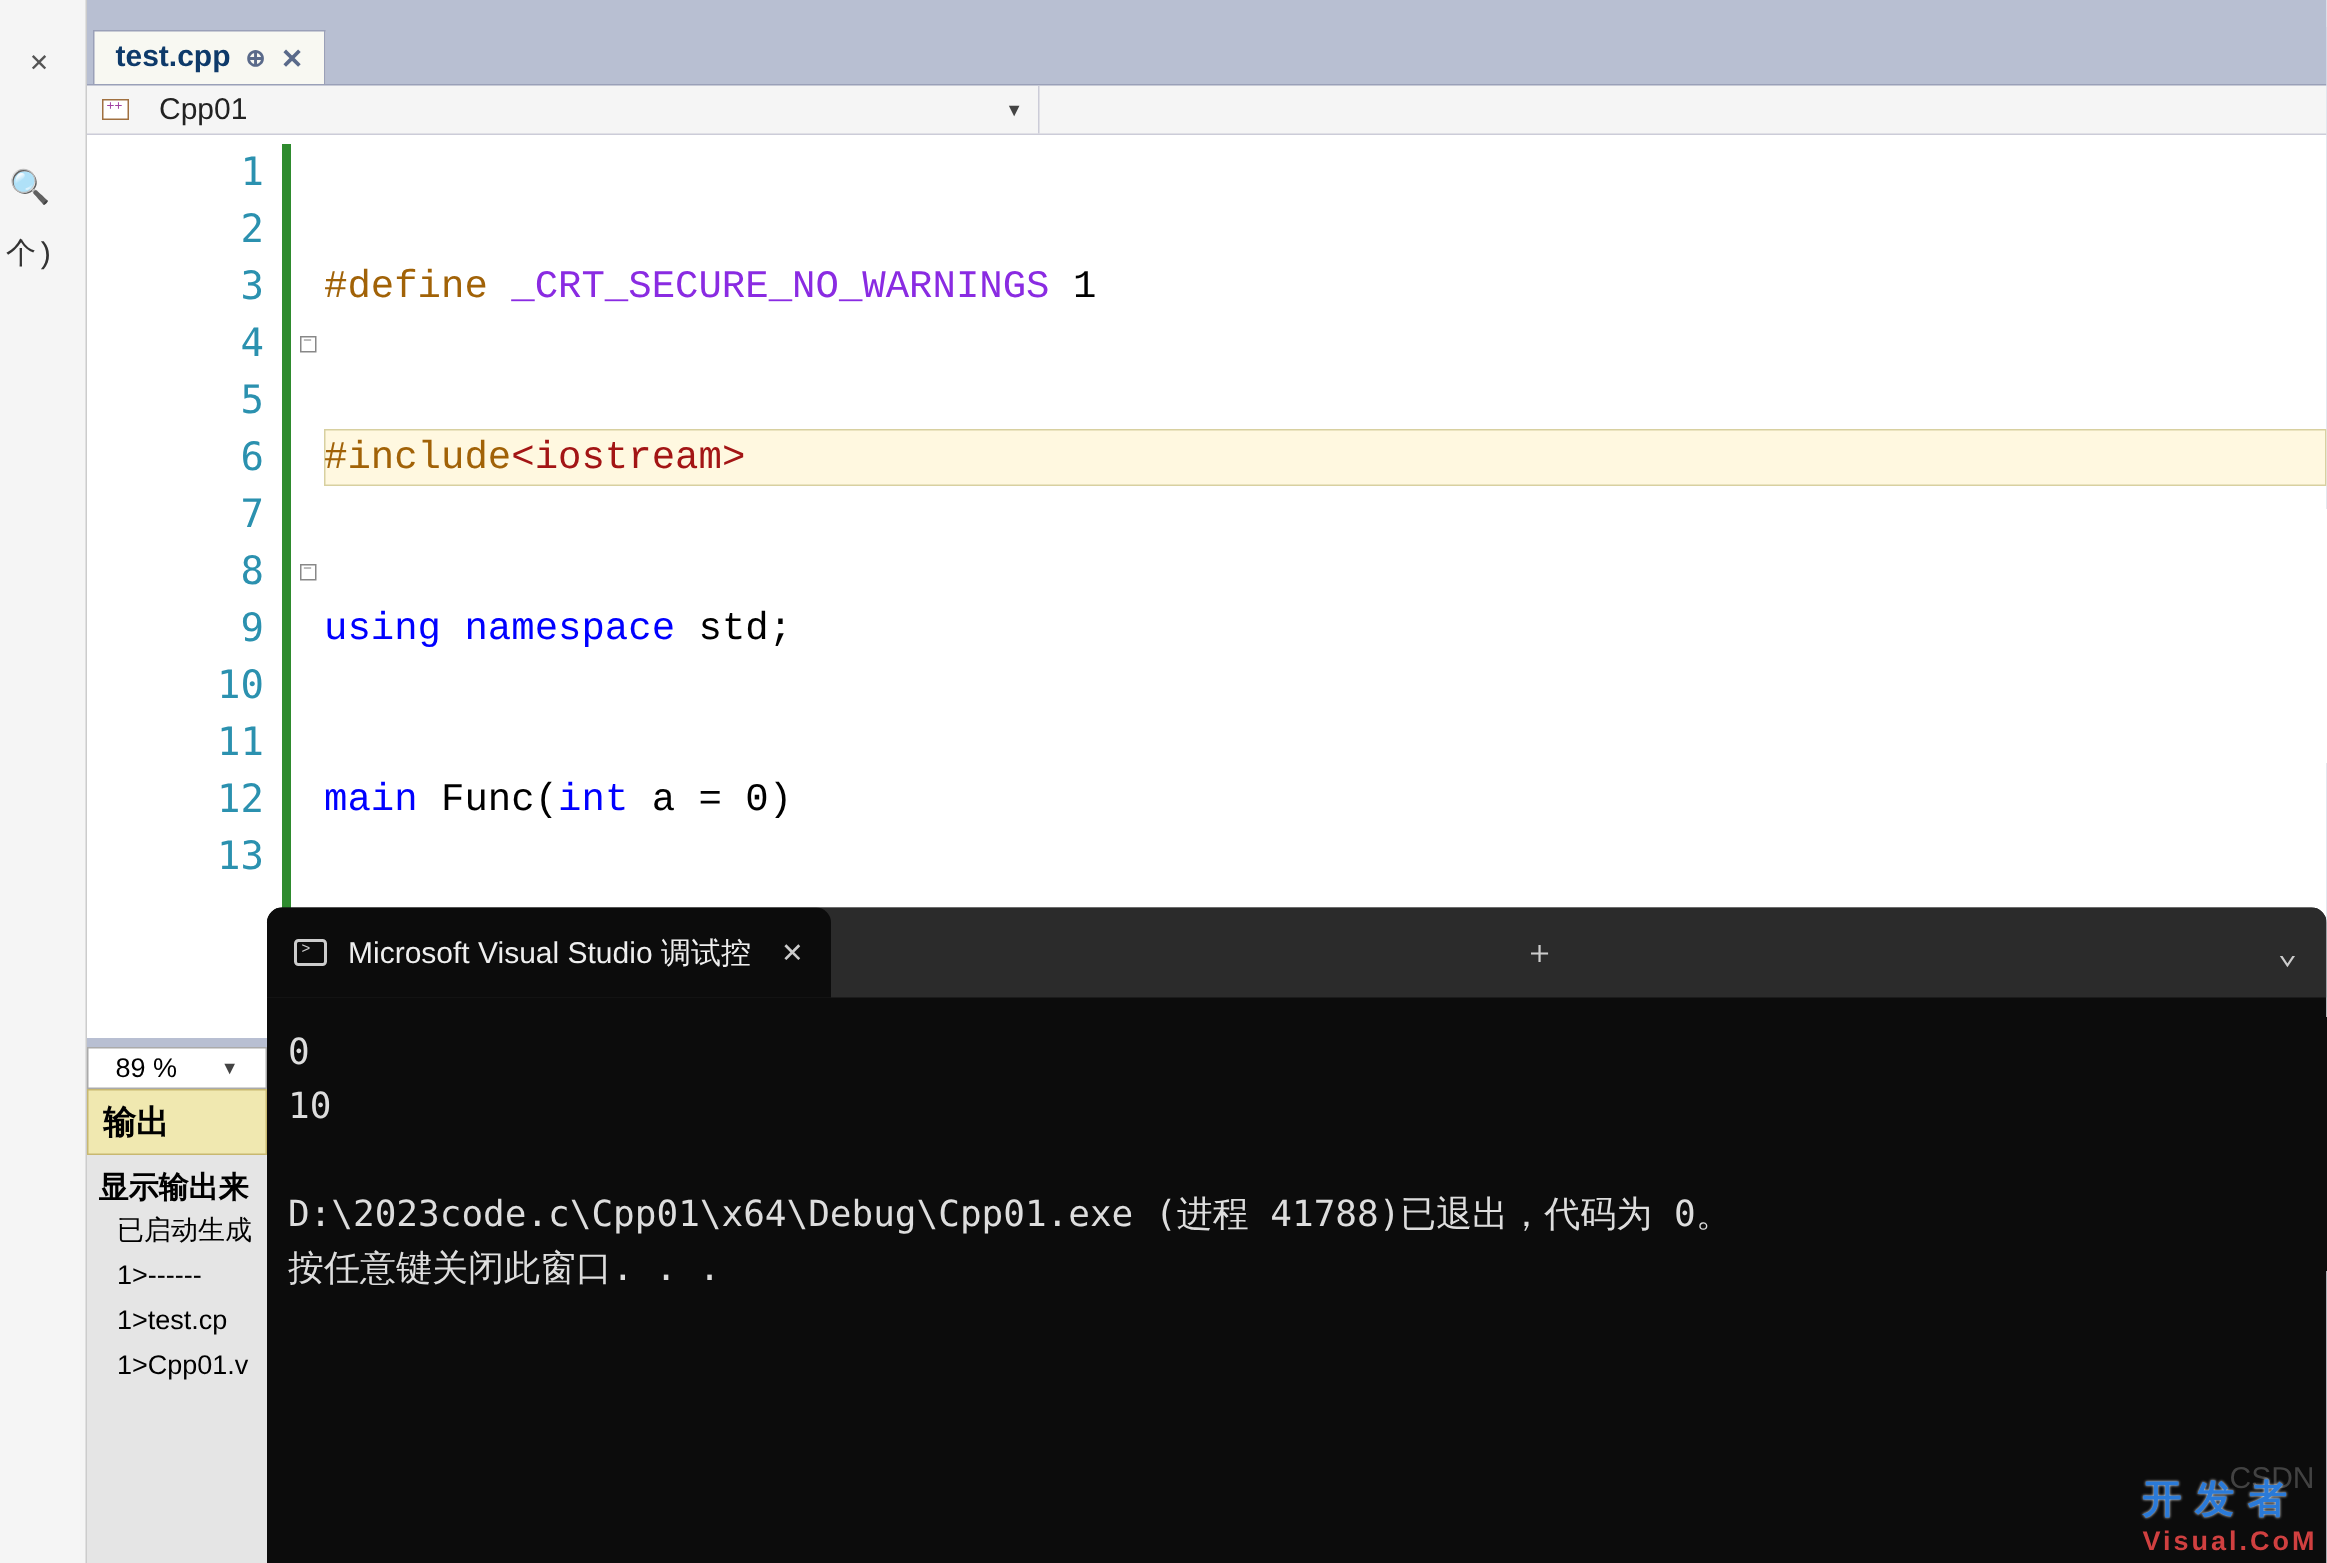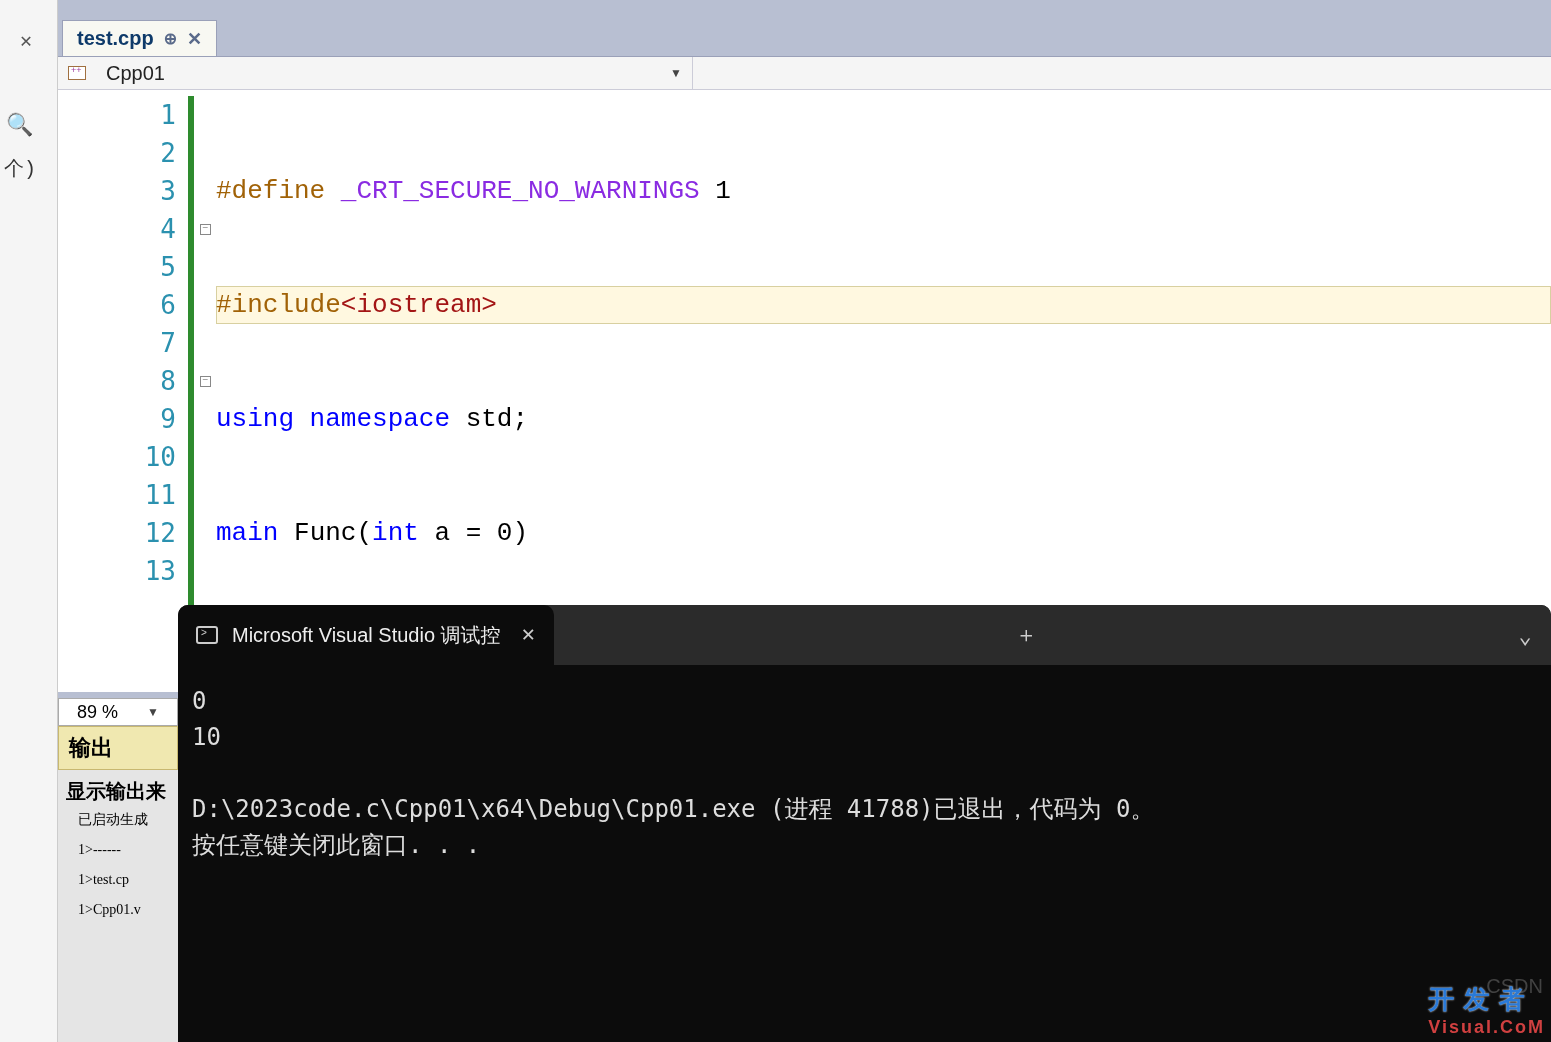--- a/index.html
+++ b/index.html
@@ -184,22 +184,22 @@
 .output-sub {
   padding: 8px 4px 0 8px;
   font-family: "Microsoft YaHei", sans-serif;
   font-size: 20px;
   white-space: nowrap;
   overflow: hidden;
   font-weight: bold;
 }
 .output-lines {
   padding-left: 20px;
-  font-size: 14px;
-  font-family: Liberation Serif, serif;
+  font-size: 18px;
+  font-family: Liberation Sans, sans-serif;
   line-height: 30px;
 }
 .terminal {
   position: absolute;
   left: 178px; top: 605px;
   right: 0; bottom: 0;
   background: #0c0c0c;
   border-radius: 10px 10px 0 0;
   overflow: hidden;
   font-family: Consolas, "Microsoft YaHei", monospace;

